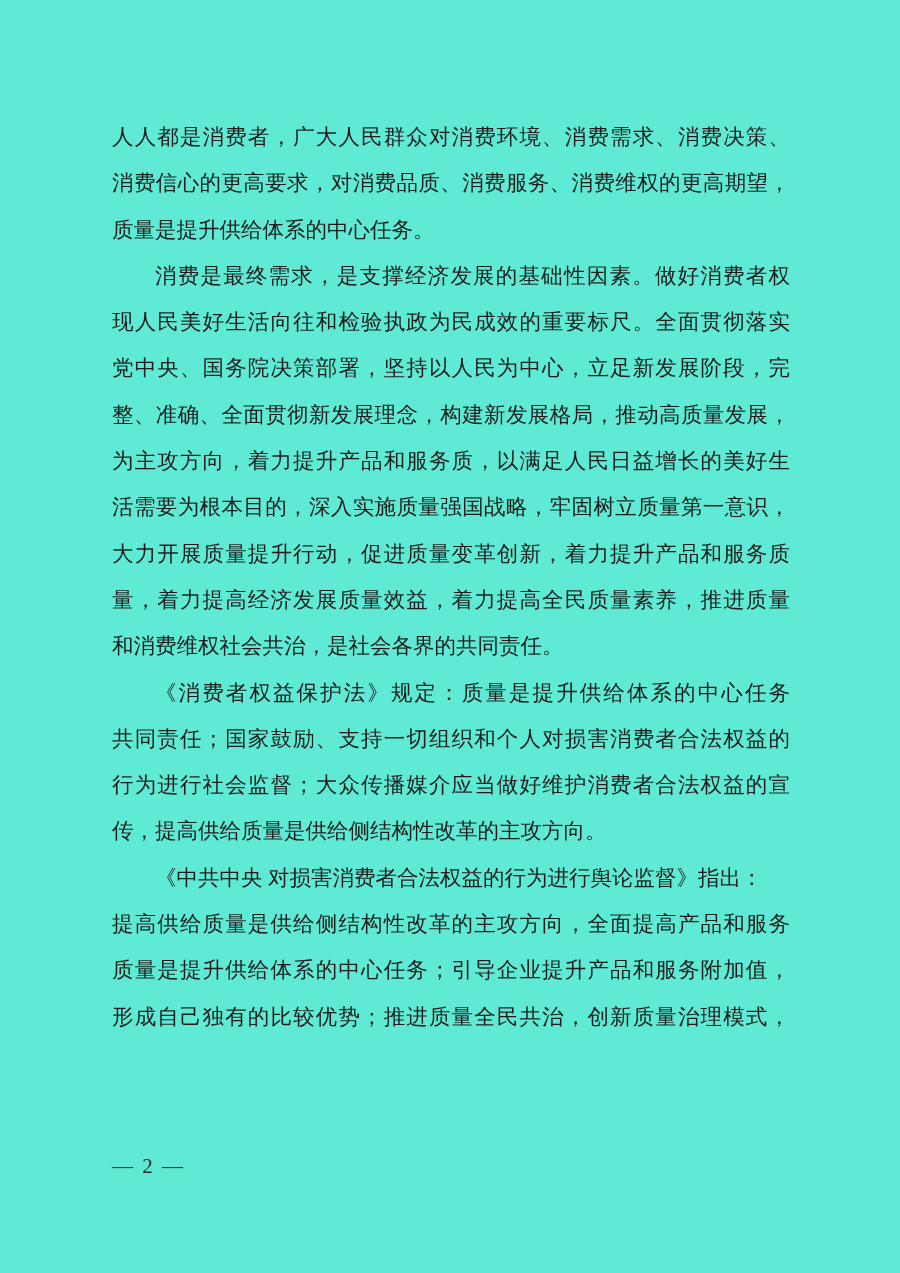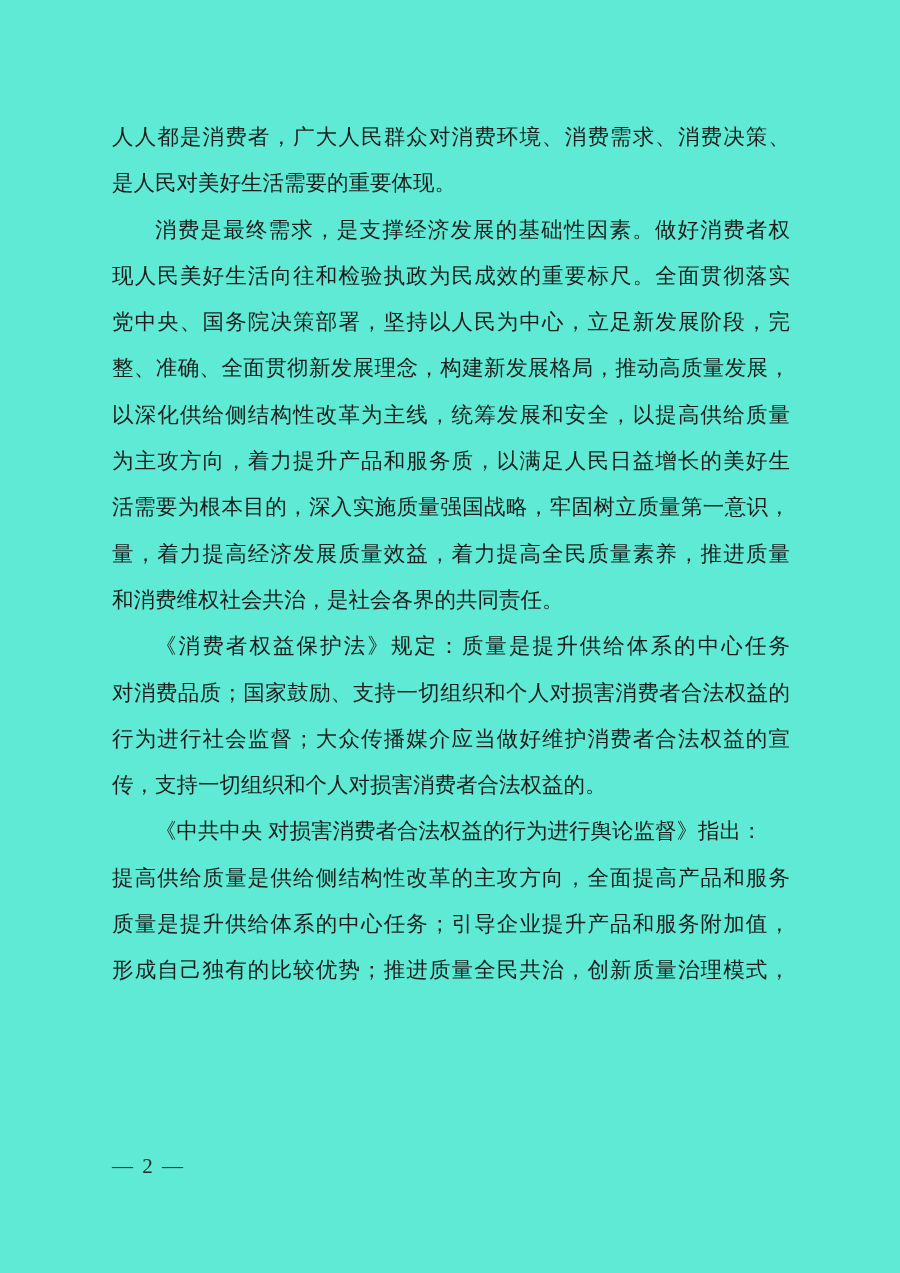--- a/index.html
+++ b/index.html
@@ -54,34 +54,35 @@
     letter-spacing: 2px;
   }
 </style>
 </head>
 <body>
 
 <div class="page">
 
   <div class="text-block">
     <div class="line">人人都是消费者，广大人民群众对消费环境、消费需求、消费决策、</div>
-    <div class="line end">是人民对美好生活需要的重要体现。</div>
+    <div class="line">消费信心的更高要求，对消费品质、消费服务、消费维权的更高期望，</div>
+    <div class="line end">质量是提升供给体系的中心任务。</div>
     <div class="line indent">消费是最终需求，是支撑经济发展的基础性因素。做好消费者权</div>
     <div class="line">现人民美好生活向往和检验执政为民成效的重要标尺。全面贯彻落实</div>
     <div class="line">党中央、国务院决策部署，坚持以人民为中心，立足新发展阶段，完</div>
     <div class="line">整、准确、全面贯彻新发展理念，构建新发展格局，推动高质量发展，</div>
-    <div class="line">以深化供给侧结构性改革为主线，统筹发展和安全，以提高供给质量</div>
     <div class="line">为主攻方向，着力提升产品和服务质，以满足人民日益增长的美好生</div>
     <div class="line">活需要为根本目的，深入实施质量强国战略，牢固树立质量第一意识，</div>
+    <div class="line">大力开展质量提升行动，促进质量变革创新，着力提升产品和服务质</div>
     <div class="line">量，着力提高经济发展质量效益，着力提高全民质量素养，推进质量</div>
     <div class="line end">和消费维权社会共治，是社会各界的共同责任。</div>
     <div class="line indent">《消费者权益保护法》规定：质量是提升供给体系的中心任务</div>
-    <div class="line">对消费品质；国家鼓励、支持一切组织和个人对损害消费者合法权益的</div>
+    <div class="line">共同责任；国家鼓励、支持一切组织和个人对损害消费者合法权益的</div>
     <div class="line">行为进行社会监督；大众传播媒介应当做好维护消费者合法权益的宣</div>
-    <div class="line end">传，支持一切组织和个人对损害消费者合法权益的。</div>
+    <div class="line end">传，提高供给质量是供给侧结构性改革的主攻方向。</div>
     <div class="line indent end">《中共中央 对损害消费者合法权益的行为进行舆论监督》指出：</div>
     <div class="line">提高供给质量是供给侧结构性改革的主攻方向，全面提高产品和服务</div>
     <div class="line">质量是提升供给体系的中心任务；引导企业提升产品和服务附加值，</div>
     <div class="line">形成自己独有的比较优势；推进质量全民共治，创新质量治理模式，</div>
   </div>
 
   <div class="page-number">— 2 —</div>
 
 </div>
 

